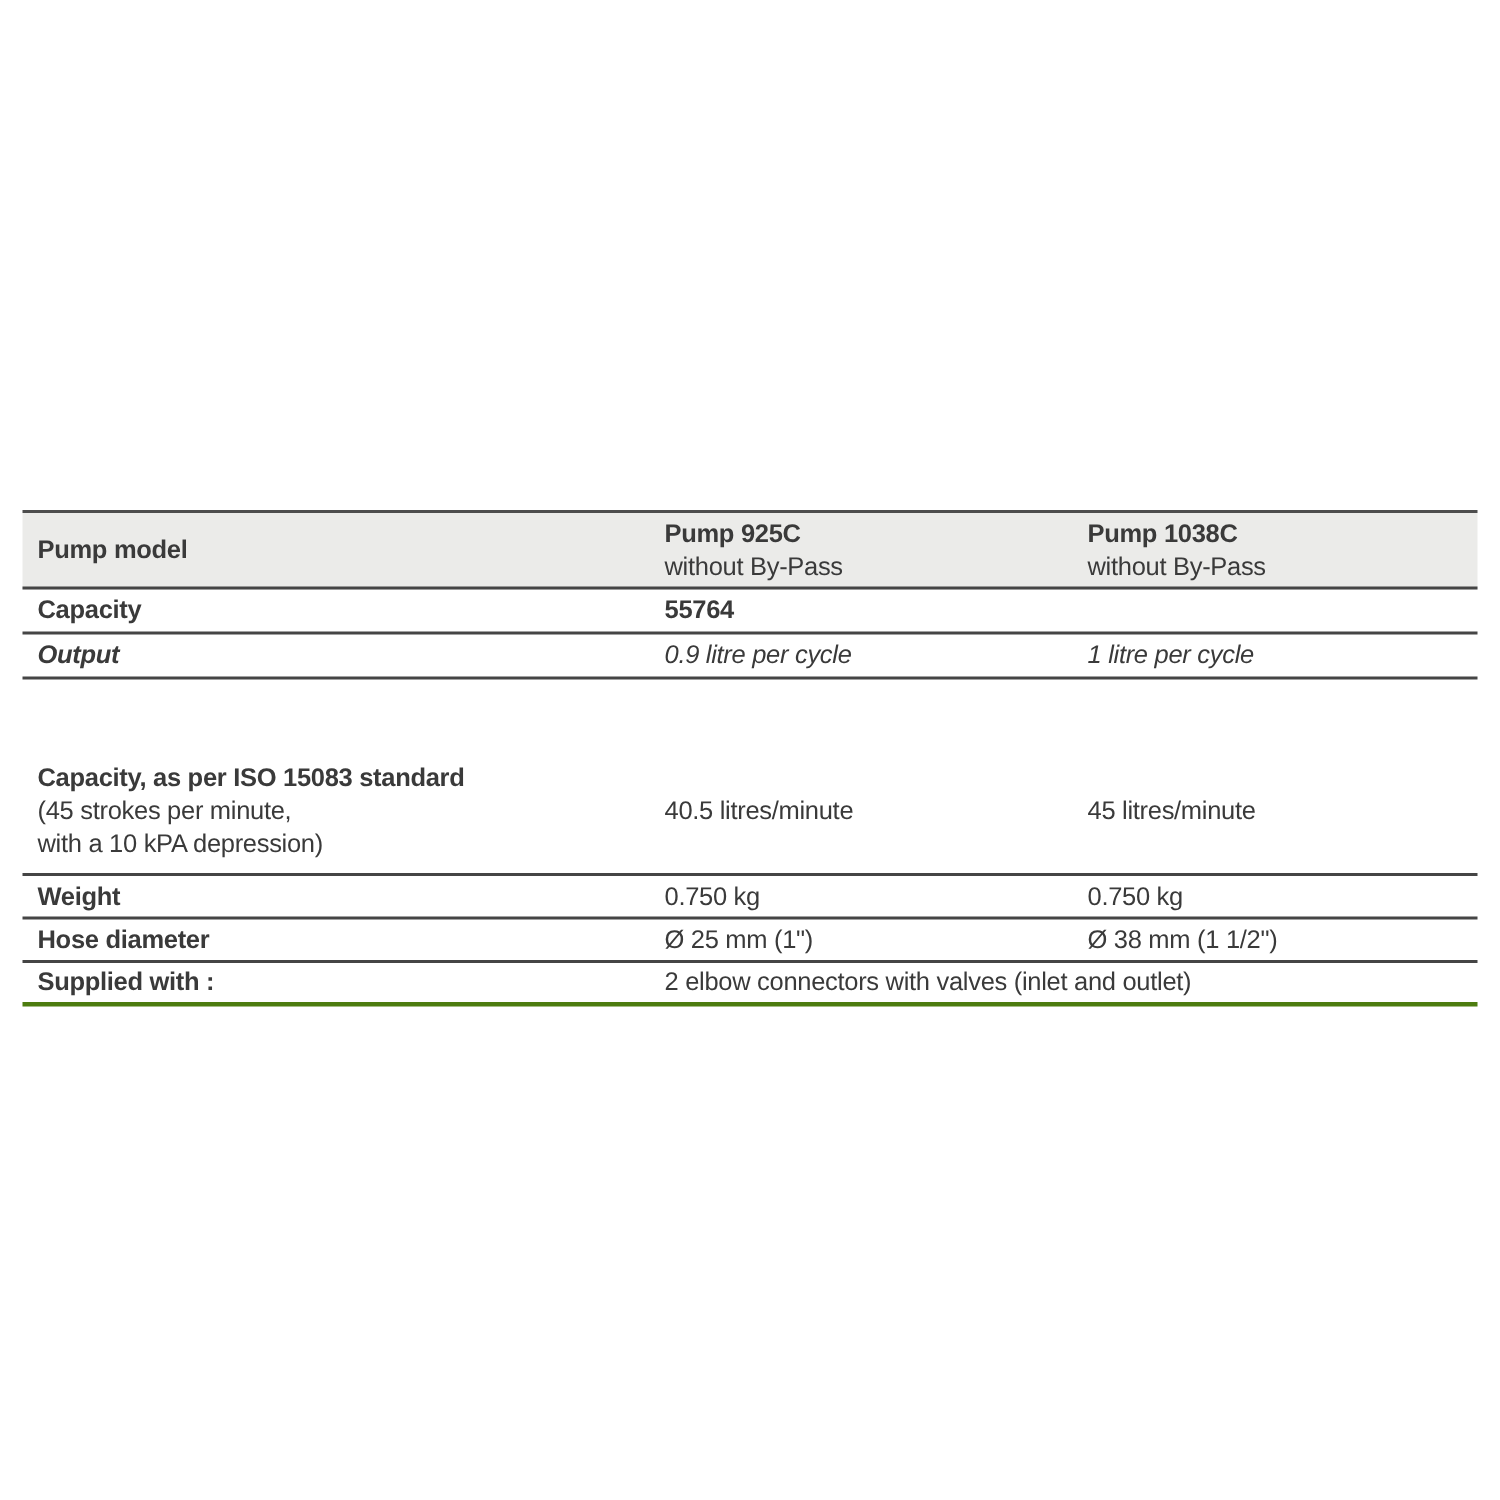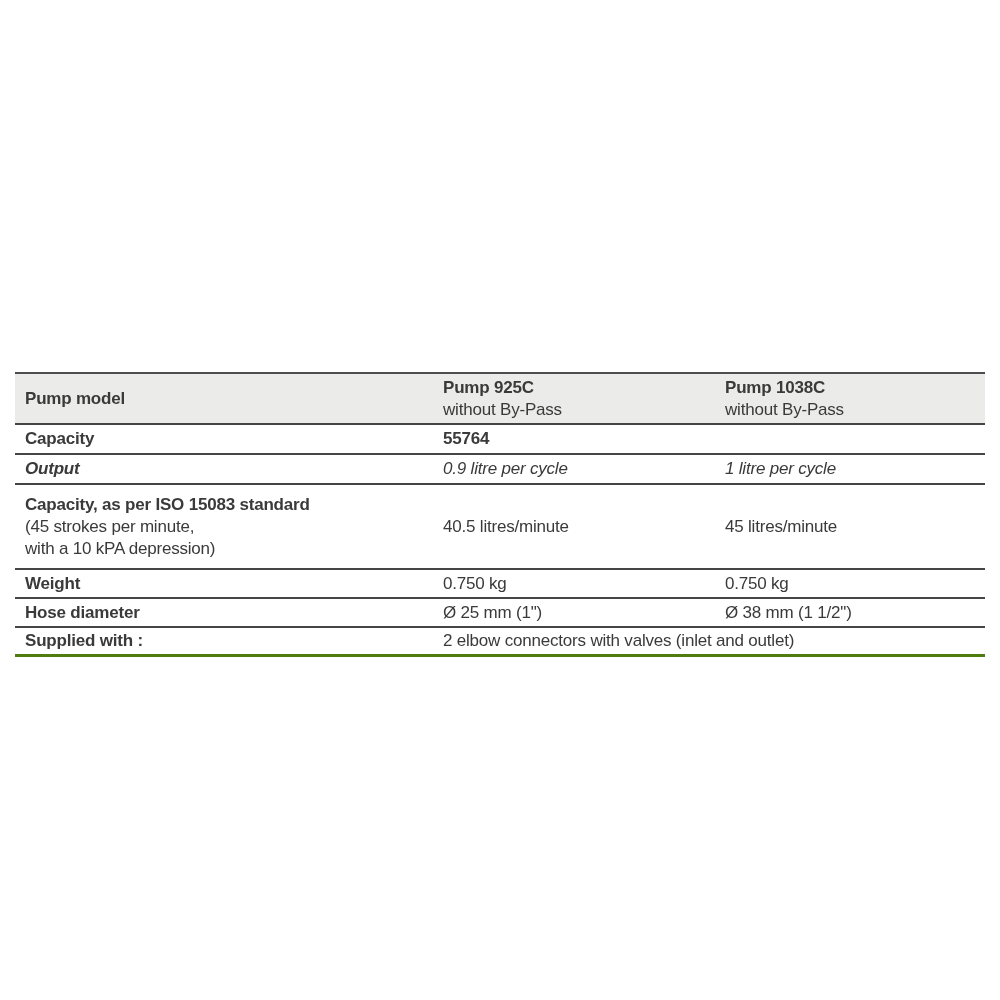--- a/index.html
+++ b/index.html
@@ -13,40 +13,40 @@
   .page {
     position: relative;
     width: 1000px;
     height: 1000px;
     background: #ffffff;
     overflow: hidden;
   }
   .spec-table {
     position: absolute;
     left: 15px;
-    top: 372px;
+    top: 340px;
     width: 970px;
     color: #3a3a3a;
     border-top: 2px solid #4d4d4d;
     letter-spacing: -0.2px;
   }
   .row {
     display: grid;
     grid-template-columns: 418px 282px 270px;
     align-items: center;
     border-bottom: 2px solid #454545;
     font-size: 17px;
   }
   .row.header {
     height: 49px;
     background: #ebebe9;
   }
   .row.r-reference { height: 28px; }
   .row.r-output    { height: 28px; font-style: italic; }
-  .row.r-capacity  { height: 83px; }
+  .row.r-capacity  { height: 83px; margin-top: 46px; }
   .row.r-weight    { height: 27px; }
   .row.r-hose      { height: 27px; }
   .row.r-supplied  { height: 26px; border-bottom: 3px solid #4d7c0f; }
   .cell {
     padding-left: 10px;
     line-height: 22px;
   }
   .label { font-weight: 700; }
   .col-head .t { font-weight: 700; }
   .col-head .s { font-weight: 400; }

